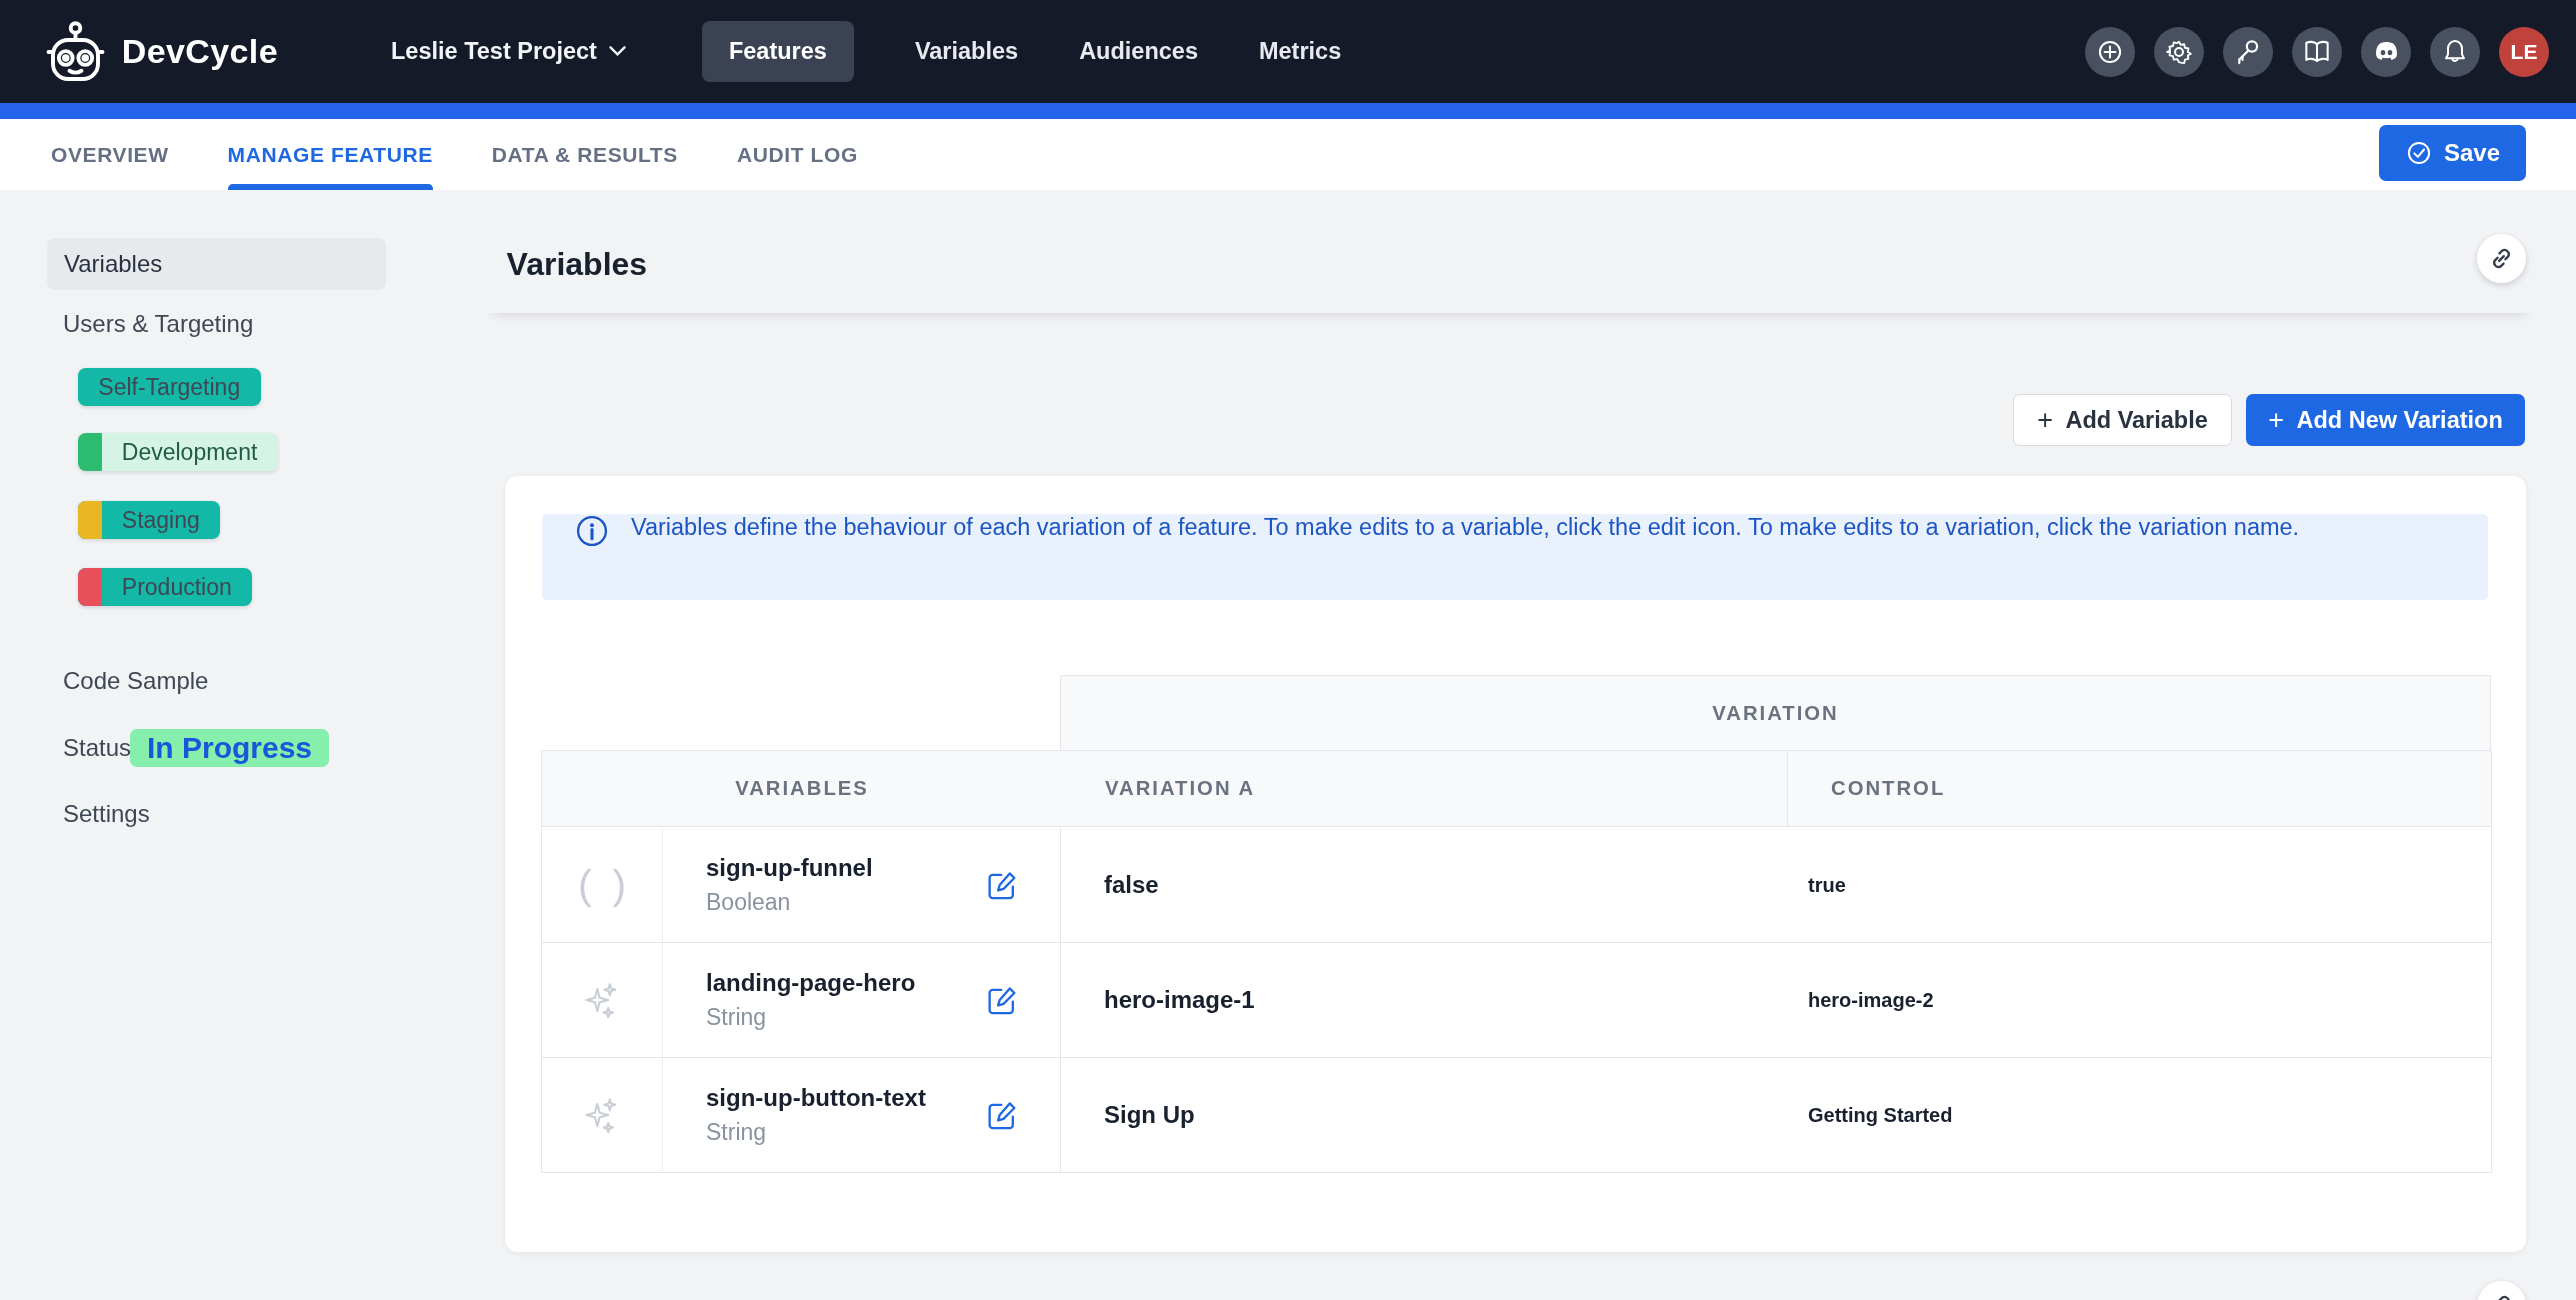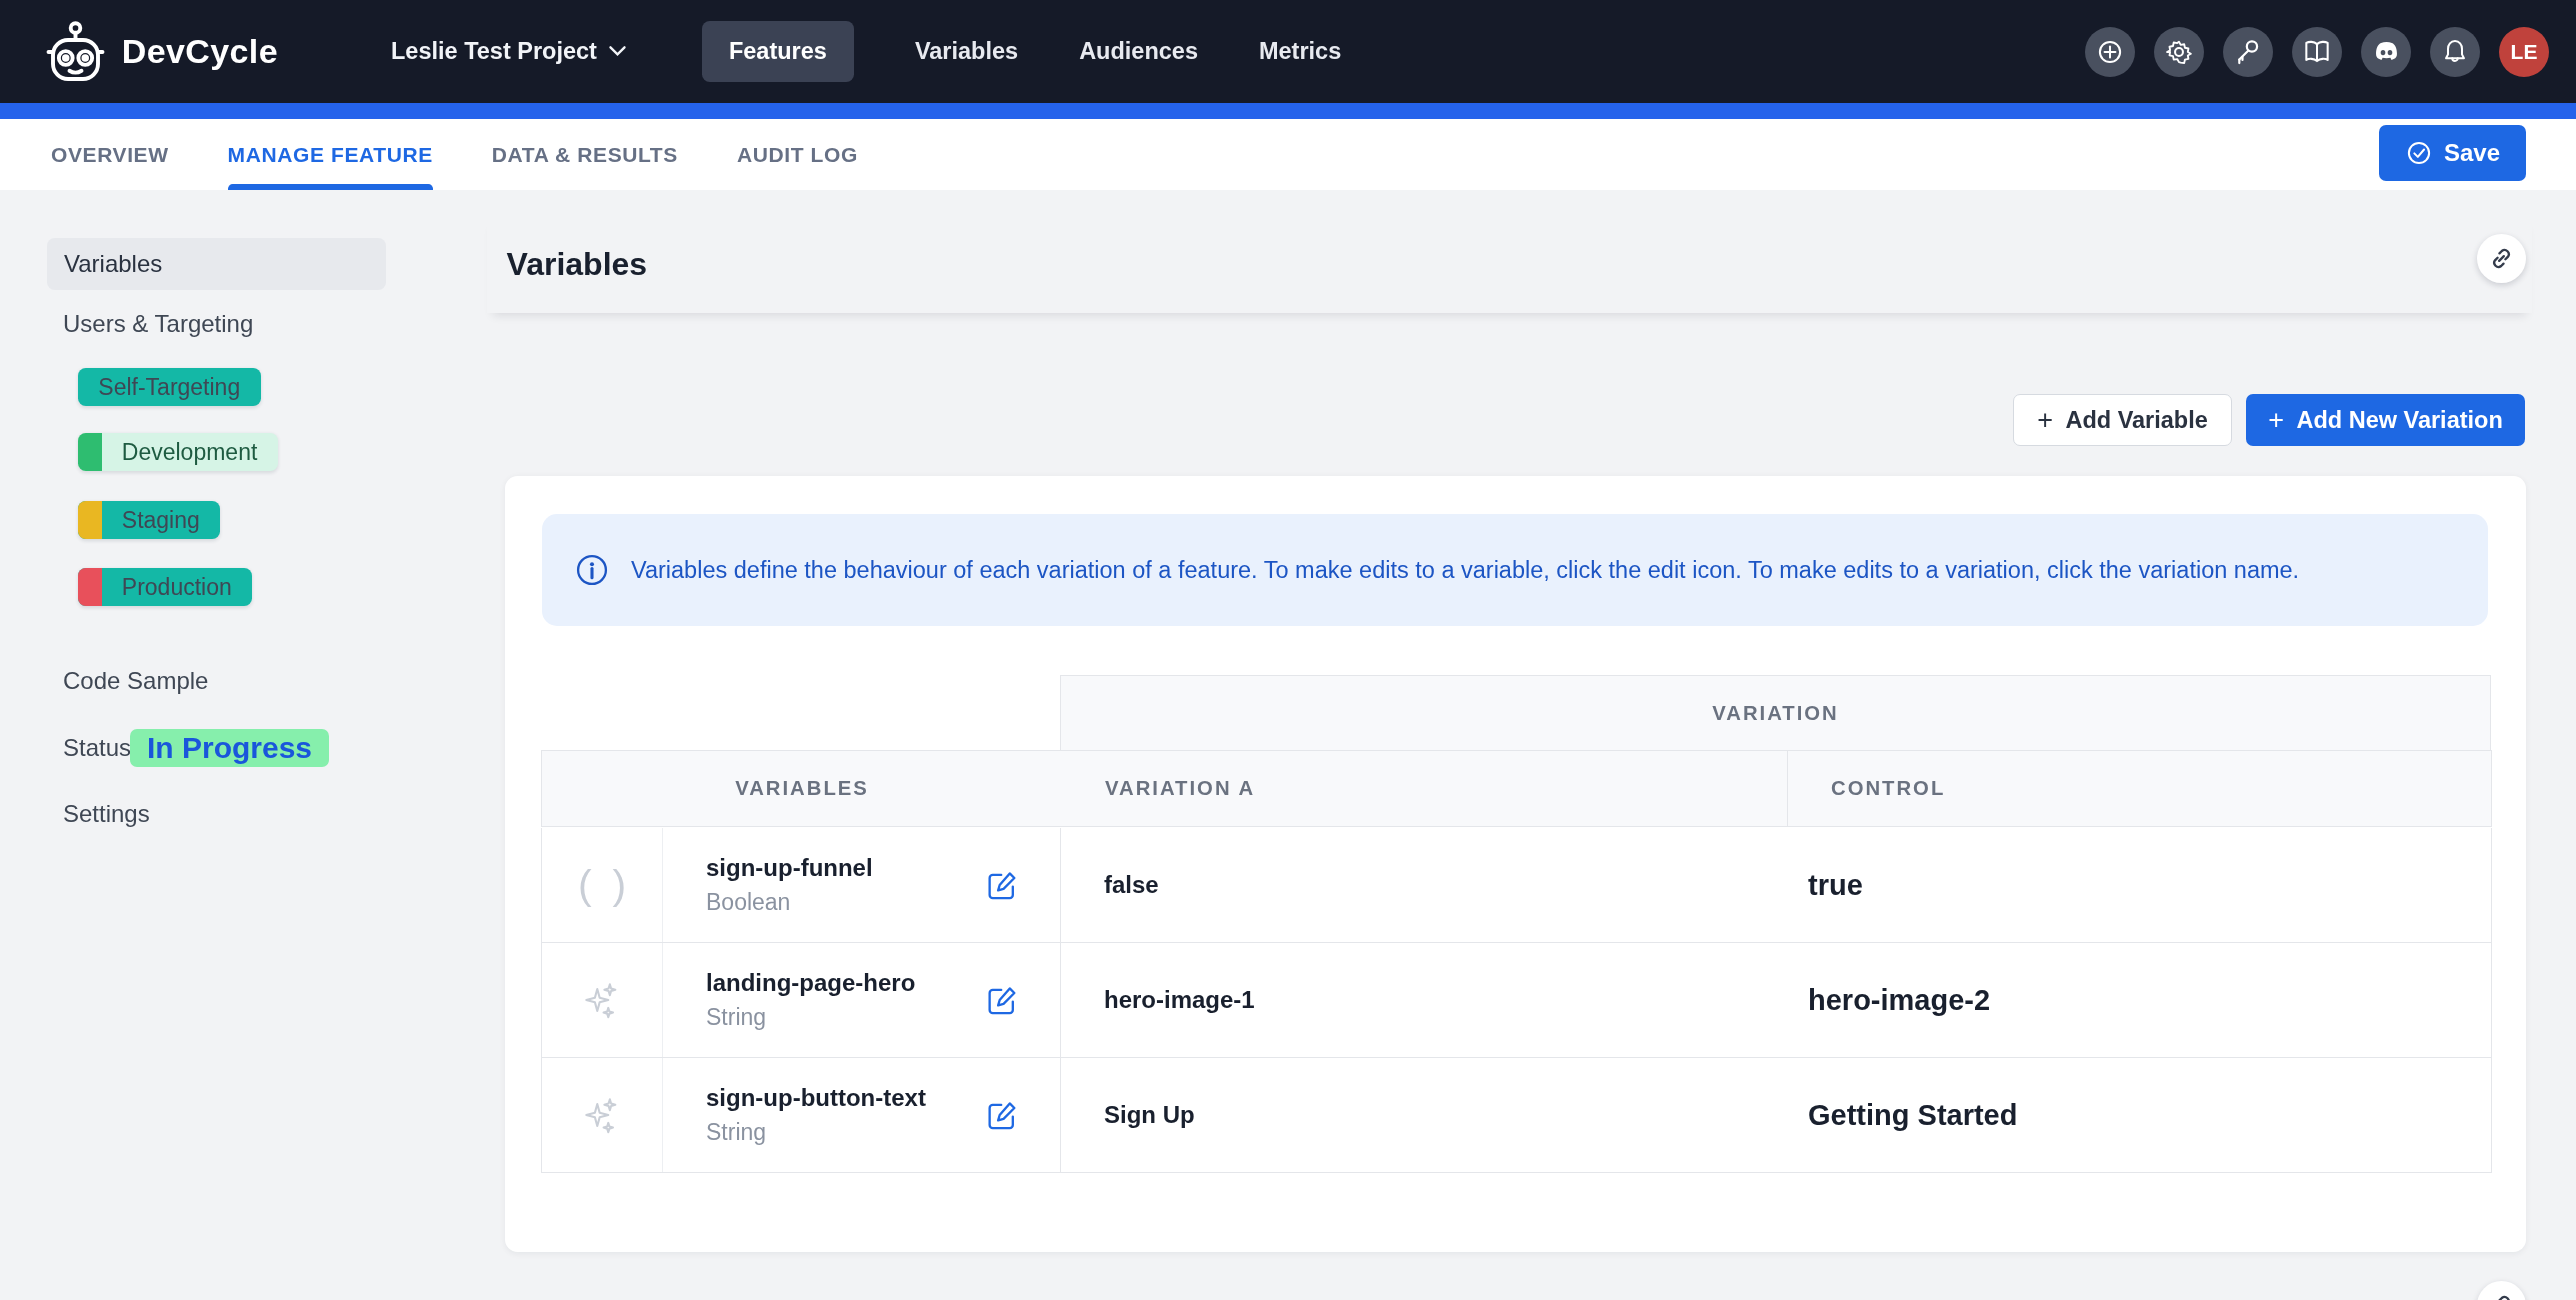--- a/index.html
+++ b/index.html
@@ -42,39 +42,39 @@
   .fab { position:absolute; width:49px; height:49px; border-radius:50%; background:#FFFFFF; box-shadow:0 2.3px 6.3px rgba(20,30,50,0.18); display:flex; align-items:center; justify-content:center; cursor:pointer; }
   .fab-top { left:2477px; top:234px; }
   .fab-bottom { left:2477px; top:1281px; }
 
   .btn-row-btn { position:absolute; top:394px; height:52px; border-radius:7px; font-size:23.5px; font-weight:600; font-family:inherit; display:flex; align-items:center; justify-content:center; gap:12.5px; cursor:pointer; }
   .btn-add-variable { left:2013px; width:219px; background:#FFFFFF; border:1.6px solid #D6DAE0; color:#2A3240; }
   .btn-add-variation { left:2246px; width:279px; background:#1E68E3; border:none; color:#FFFFFF; }
   .plus-glyph { font-size:27px; font-weight:400; line-height:1; }
 
   .card { position:absolute; left:505px; top:476px; width:2021px; height:776px; background:#FFFFFF; border-radius:12.5px; box-shadow:0 1.6px 6.3px rgba(20,30,50,0.06); }
-  .banner { position:absolute; left:542px; top:514px; width:1946px; height:112px; background:#E9F1FD; border-radius:15px; display:flex; align-items:center; padding-left:33px; gap:22px; }
+  .banner { position:absolute; left:542px; top:514px; width:1946px; height:86px; background:#E9F1FD; border-radius:5px; display:flex; align-items:flex-start; padding-left:33px; gap:22px; }
   .banner-text { color:#1C55C4; font-size:23.5px; font-weight:500; }
 
   
   .tbl-super { position:absolute; left:1060px; top:675px; width:1431px; height:75px; background:#F8F9FB; border:1.6px solid #E4E6EA; border-bottom:none; display:flex; align-items:center; justify-content:center; font-size:20.3px; font-weight:600; letter-spacing:2px; color:#6A7280; }
   .tbl-head { position:absolute; left:541px; top:750px; width:1951px; height:77px; background:#F8F9FB; border:1.6px solid #E4E6EA; display:flex; }
   .th { display:flex; align-items:center; font-size:20.3px; font-weight:600; letter-spacing:2px; color:#6A7280; }
   .th-variables { width:520px; justify-content:center; }
   .th-control { width:704px; padding-left:43px; border-left:1.6px solid #E4E6EA; }
   .th-variation { flex:1; padding-left:43px; }
   .tbl-body { position:absolute; left:541px; top:828px; width:1951px; border-left:1.6px solid #E4E6EA; border-right:1.6px solid #E4E6EA; background:#fff; }
   .trow { position:relative; display:flex; height:115px; border-bottom:1.6px solid #E4E6EA; background:#FFFFFF; }
   .td-icon { width:121px; display:flex; align-items:center; justify-content:center; border-right:1.6px solid #EDEFF2; }
   .td-name { width:398px; border-right:1.6px solid #E4E6EA; position:relative; display:flex; flex-direction:column; justify-content:center; padding-left:43px; }
   .var-name { font-size:24px; font-weight:700; color:#19202E; }
   .var-type { font-size:23px; color:#8A92A0; margin-top:6.3px; }
   .edit-btn { position:absolute; right:41px; top:50%; transform:translateY(-50%); width:34px; height:34px; background:none; border:none; cursor:pointer; padding:0; }
   .td-control { width:704px; display:flex; align-items:center; padding-left:43px; font-size:24px; font-weight:700; color:#19202E; }
-  .td-variation { flex:1; display:flex; align-items:center; padding-left:43px; font-size:29px; font-weight:700; color:#19202E; }
+  .td-variation { flex:1; display:flex; align-items:center; padding-left:43px; font-size:20px; font-weight:700; color:#19202E; }
   .bool-glyph { font-size:41px; color:#C9CED6; font-weight:400; letter-spacing:4.7px; padding-left:4.7px; }
 </style>
 </head>
 <body>
 
 <div id="app">
 
   <div class="topbar">
     <div class="brand">
       <svg width="61" height="66" viewBox="0 0 40 44">

